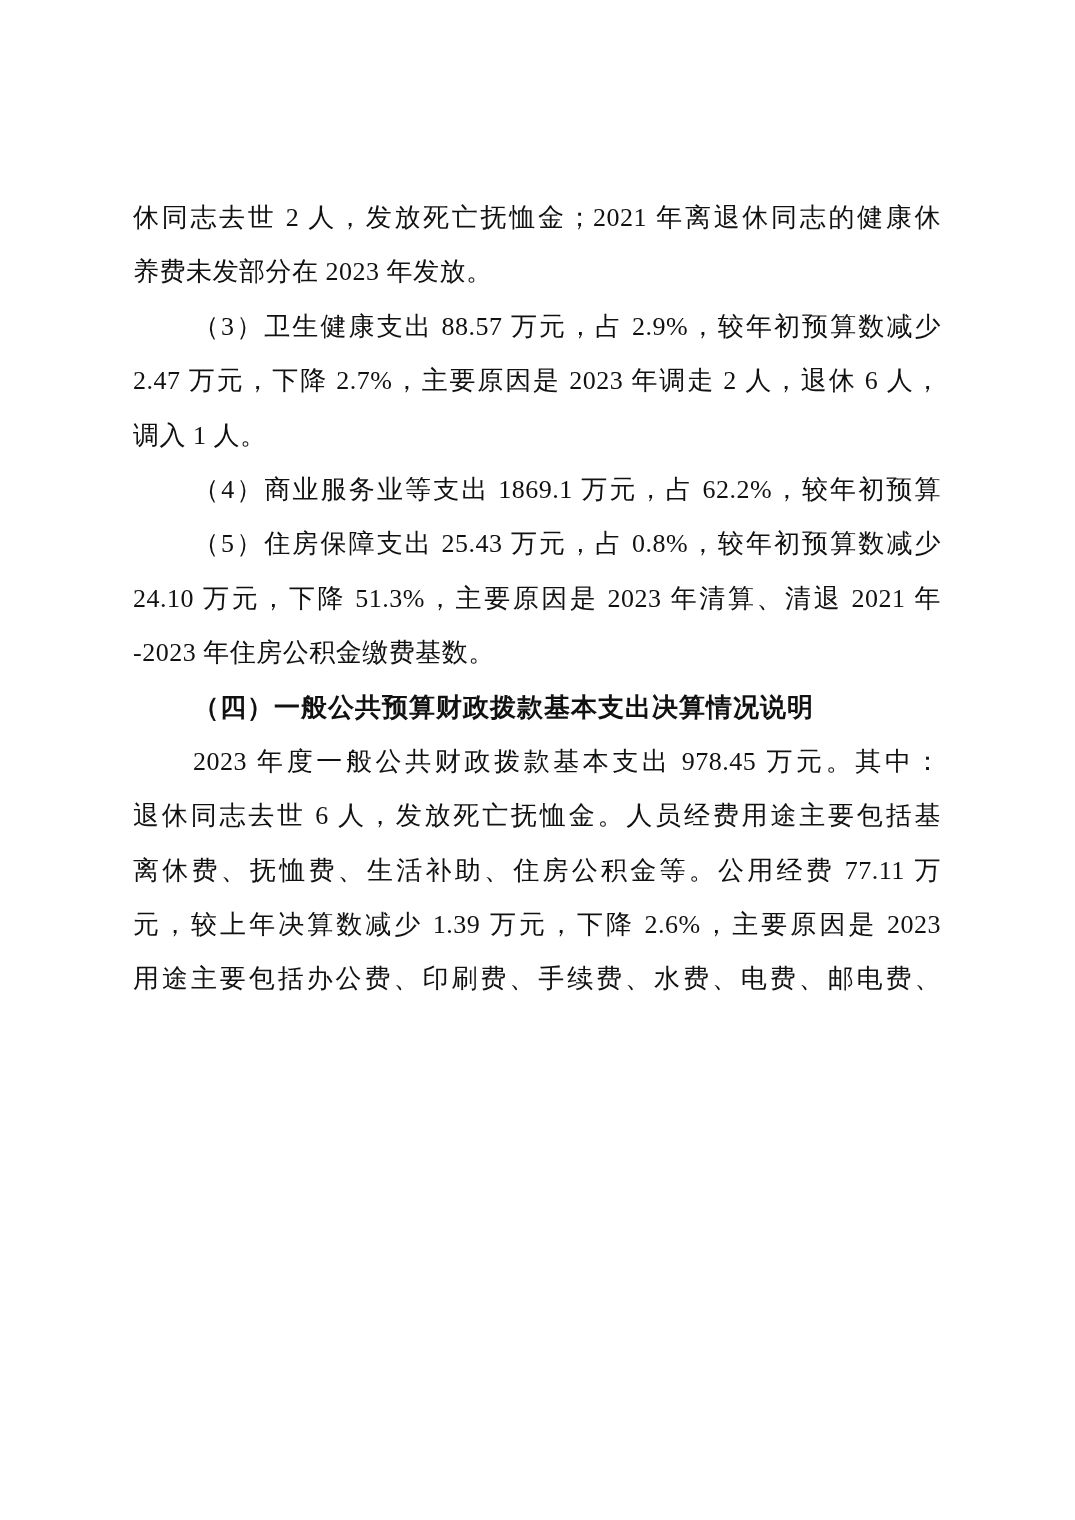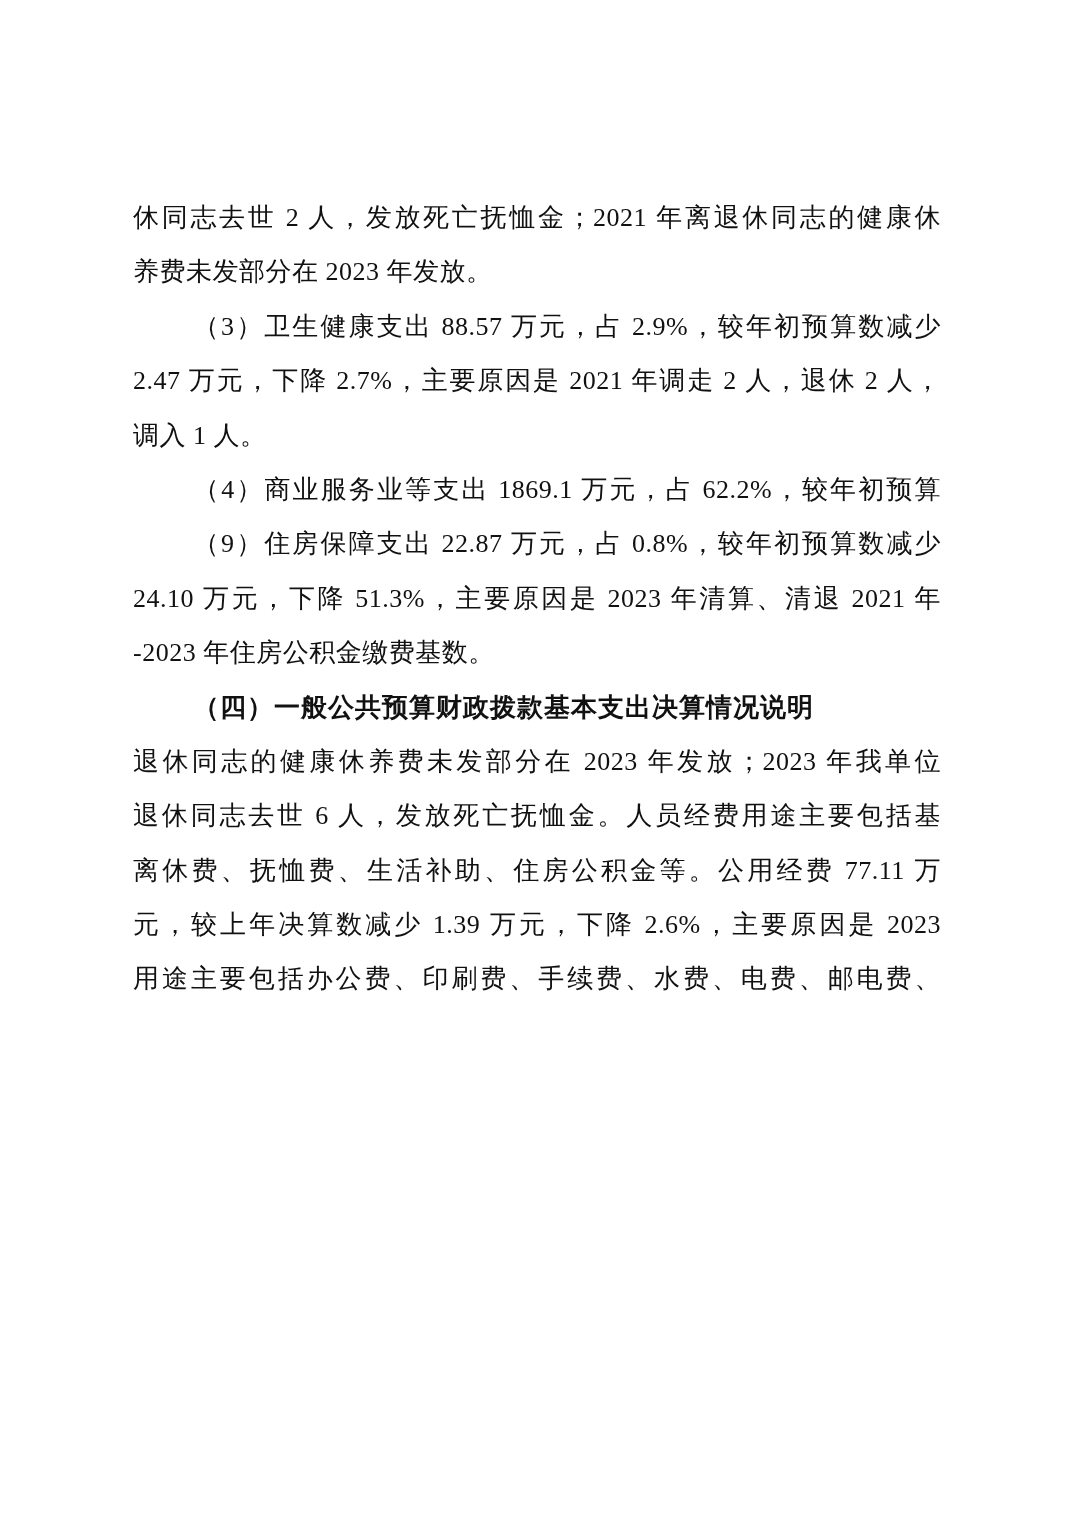--- a/index.html
+++ b/index.html
@@ -58,28 +58,28 @@
   }
 </style>
 </head>
 <body>
 
 <div class="page">
   <div class="textblock">
     <p class="ln j">休同志去世 2 人，发放死亡抚恤金；2021 年离退休同志的健康休</p>
     <p class="ln">养费未发部分在 2023 年发放。</p>
     <p class="ln j ind">（3）卫生健康支出 88.57 万元，占 2.9%，较年初预算数减少</p>
-    <p class="ln j">2.47 万元，下降 2.7%，主要原因是 2021 年调走 2 人，退休 2 人，</p>
+    <p class="ln j">2.47 万元，下降 2.7%，主要原因是 2023 年调走 2 人，退休 6 人，</p>
     <p class="ln">调入 1 人。</p>
     <p class="ln j ind">（4）商业服务业等支出 1869.1 万元，占 62.2%，较年初预算</p>
-    <p class="ln j ind">（9）住房保障支出 22.87 万元，占 0.8%，较年初预算数减少</p>
+    <p class="ln j ind">（5）住房保障支出 25.43 万元，占 0.8%，较年初预算数减少</p>
     <p class="ln j">24.10 万元，下降 51.3%，主要原因是 2023 年清算、清退 2021 年</p>
     <p class="ln">-2023 年住房公积金缴费基数。</p>
     <p class="ln hd ind">（四）一般公共预算财政拨款基本支出决算情况说明</p>
-    <p class="ln j">退休同志的健康休养费未发部分在 2023 年发放；2023 年我单位</p>
+    <p class="ln j ind">2023 年度一般公共财政拨款基本支出 978.45 万元。其中：</p>
     <p class="ln j">退休同志去世 6 人，发放死亡抚恤金。人员经费用途主要包括基</p>
     <p class="ln j">离休费、抚恤费、生活补助、住房公积金等。公用经费 77.11 万</p>
     <p class="ln j">元，较上年决算数减少 1.39 万元，下降 2.6%，主要原因是 2023</p>
     <p class="ln j">用途主要包括办公费、印刷费、手续费、水费、电费、邮电费、</p>
   </div>
   <div class="footer">
     <span class="pagenum">- 6 -</span>
   </div>
 </div>
 

